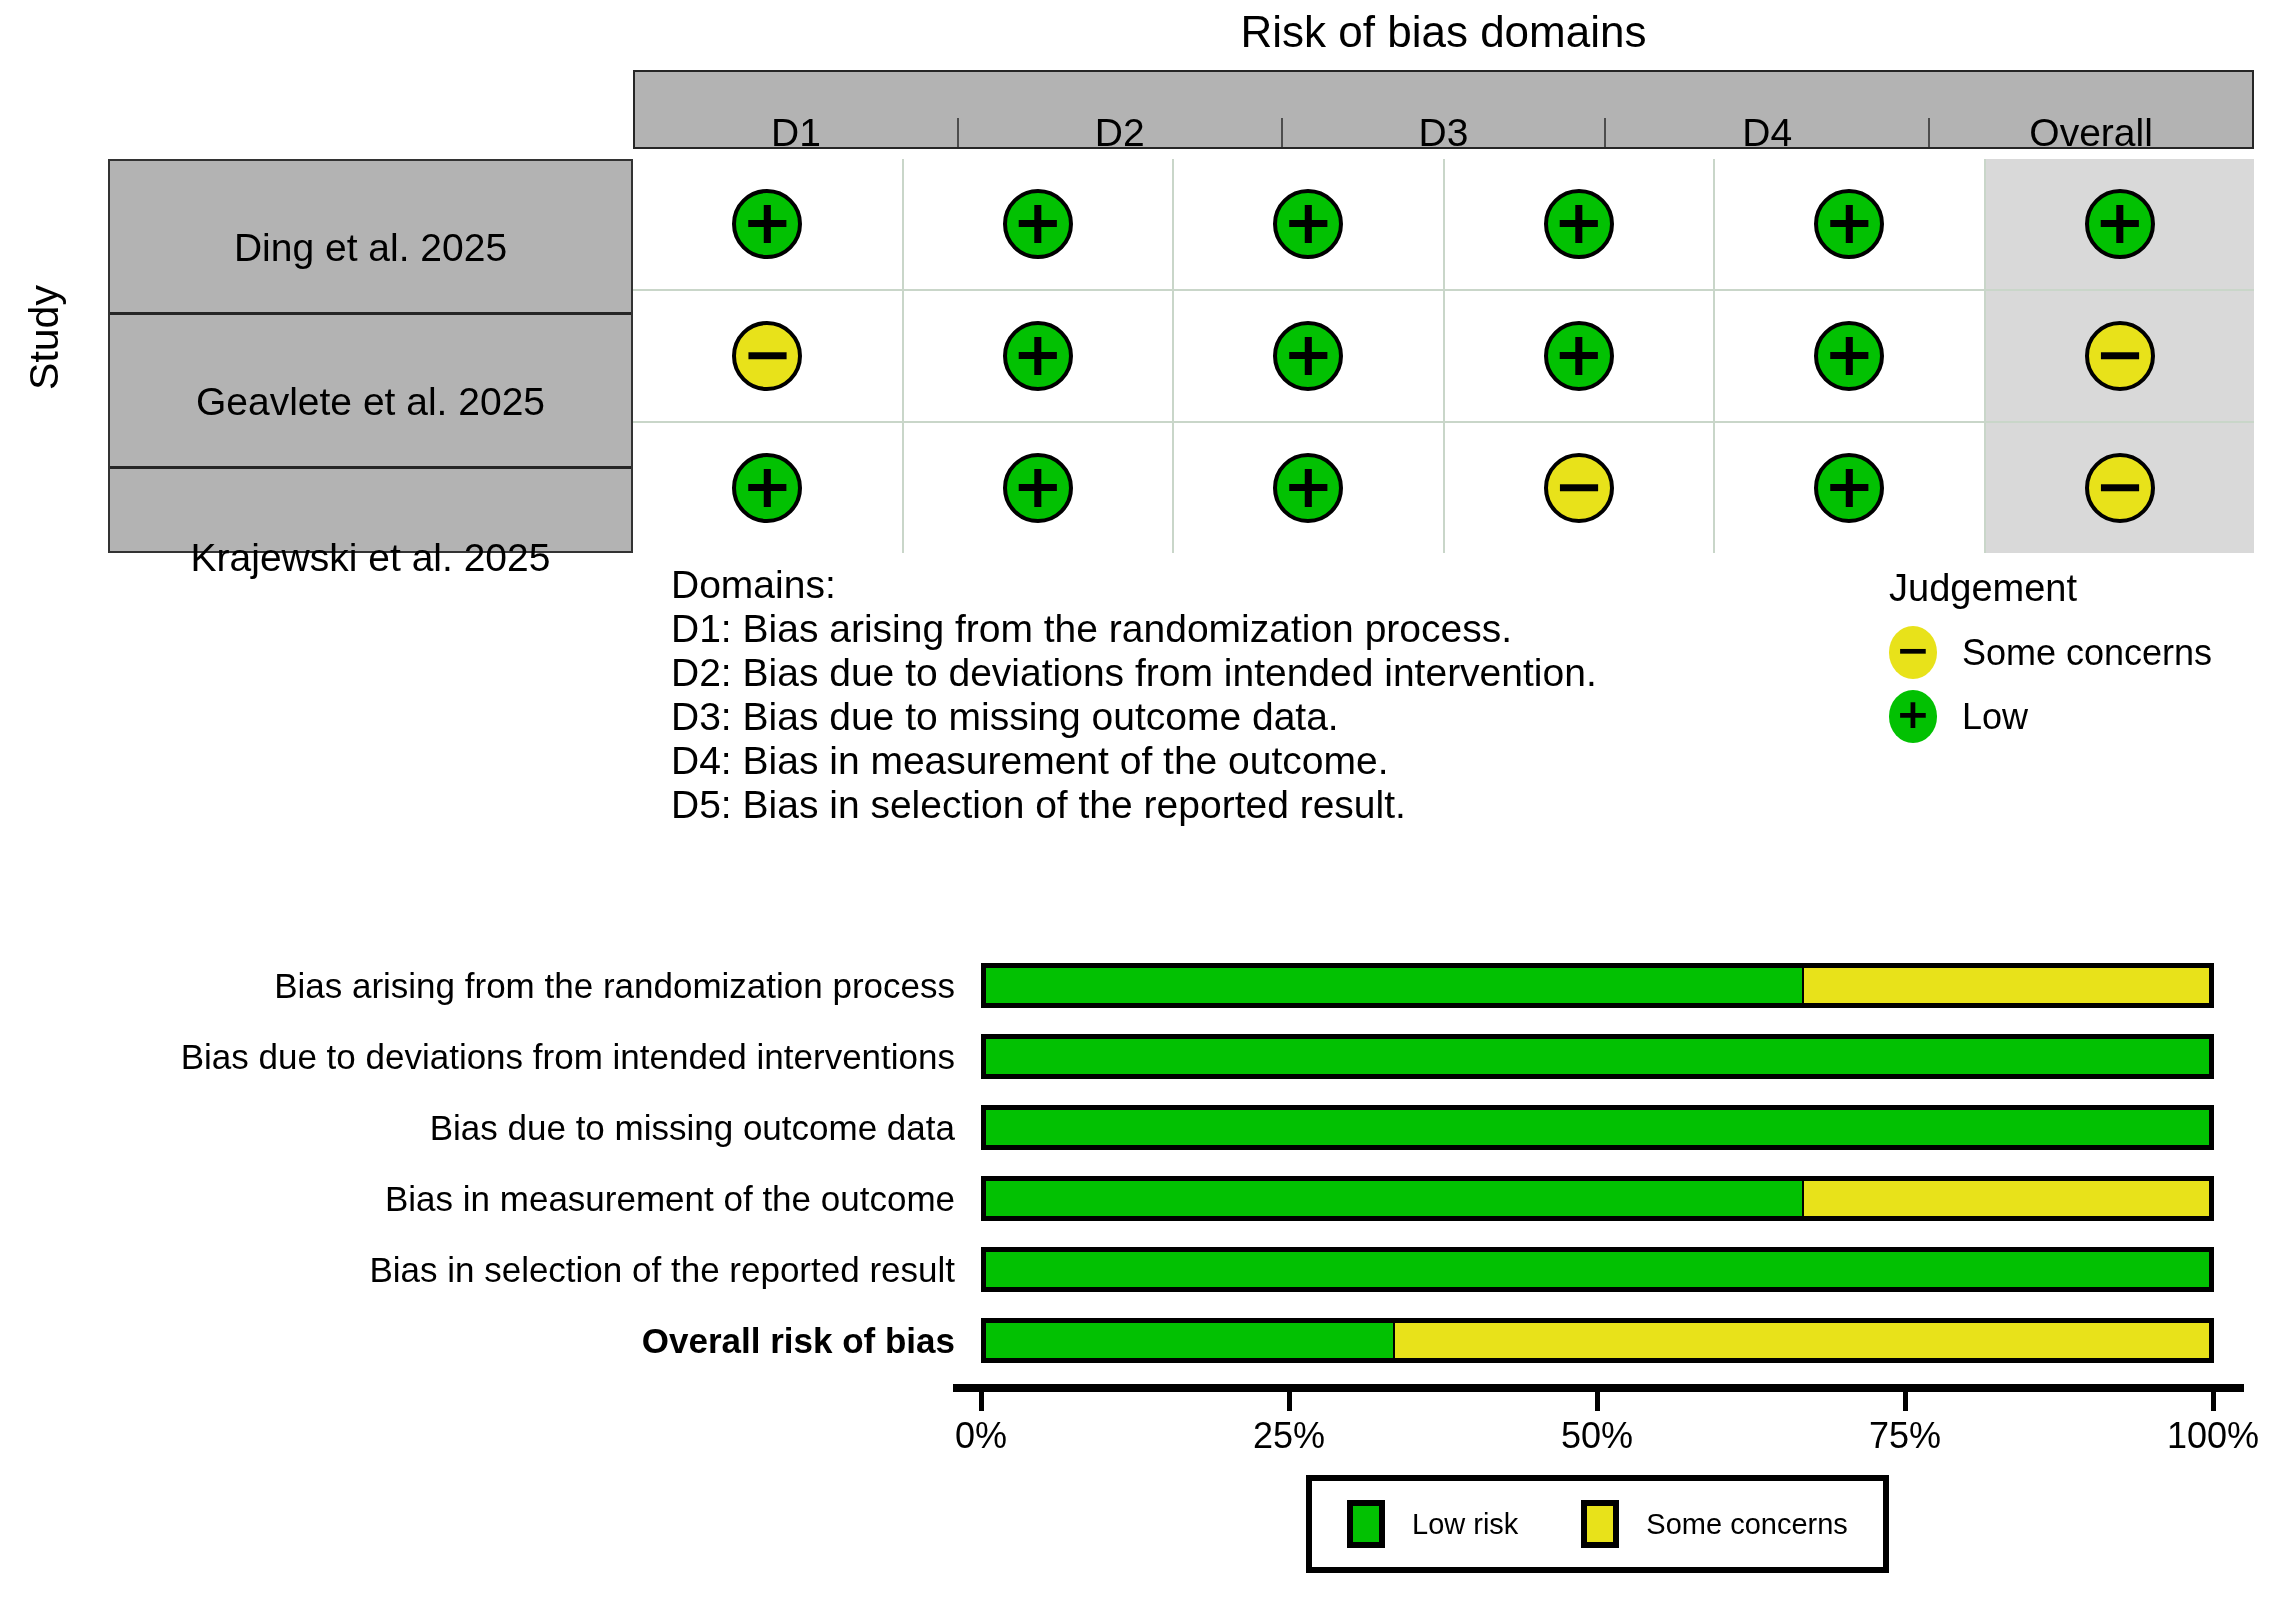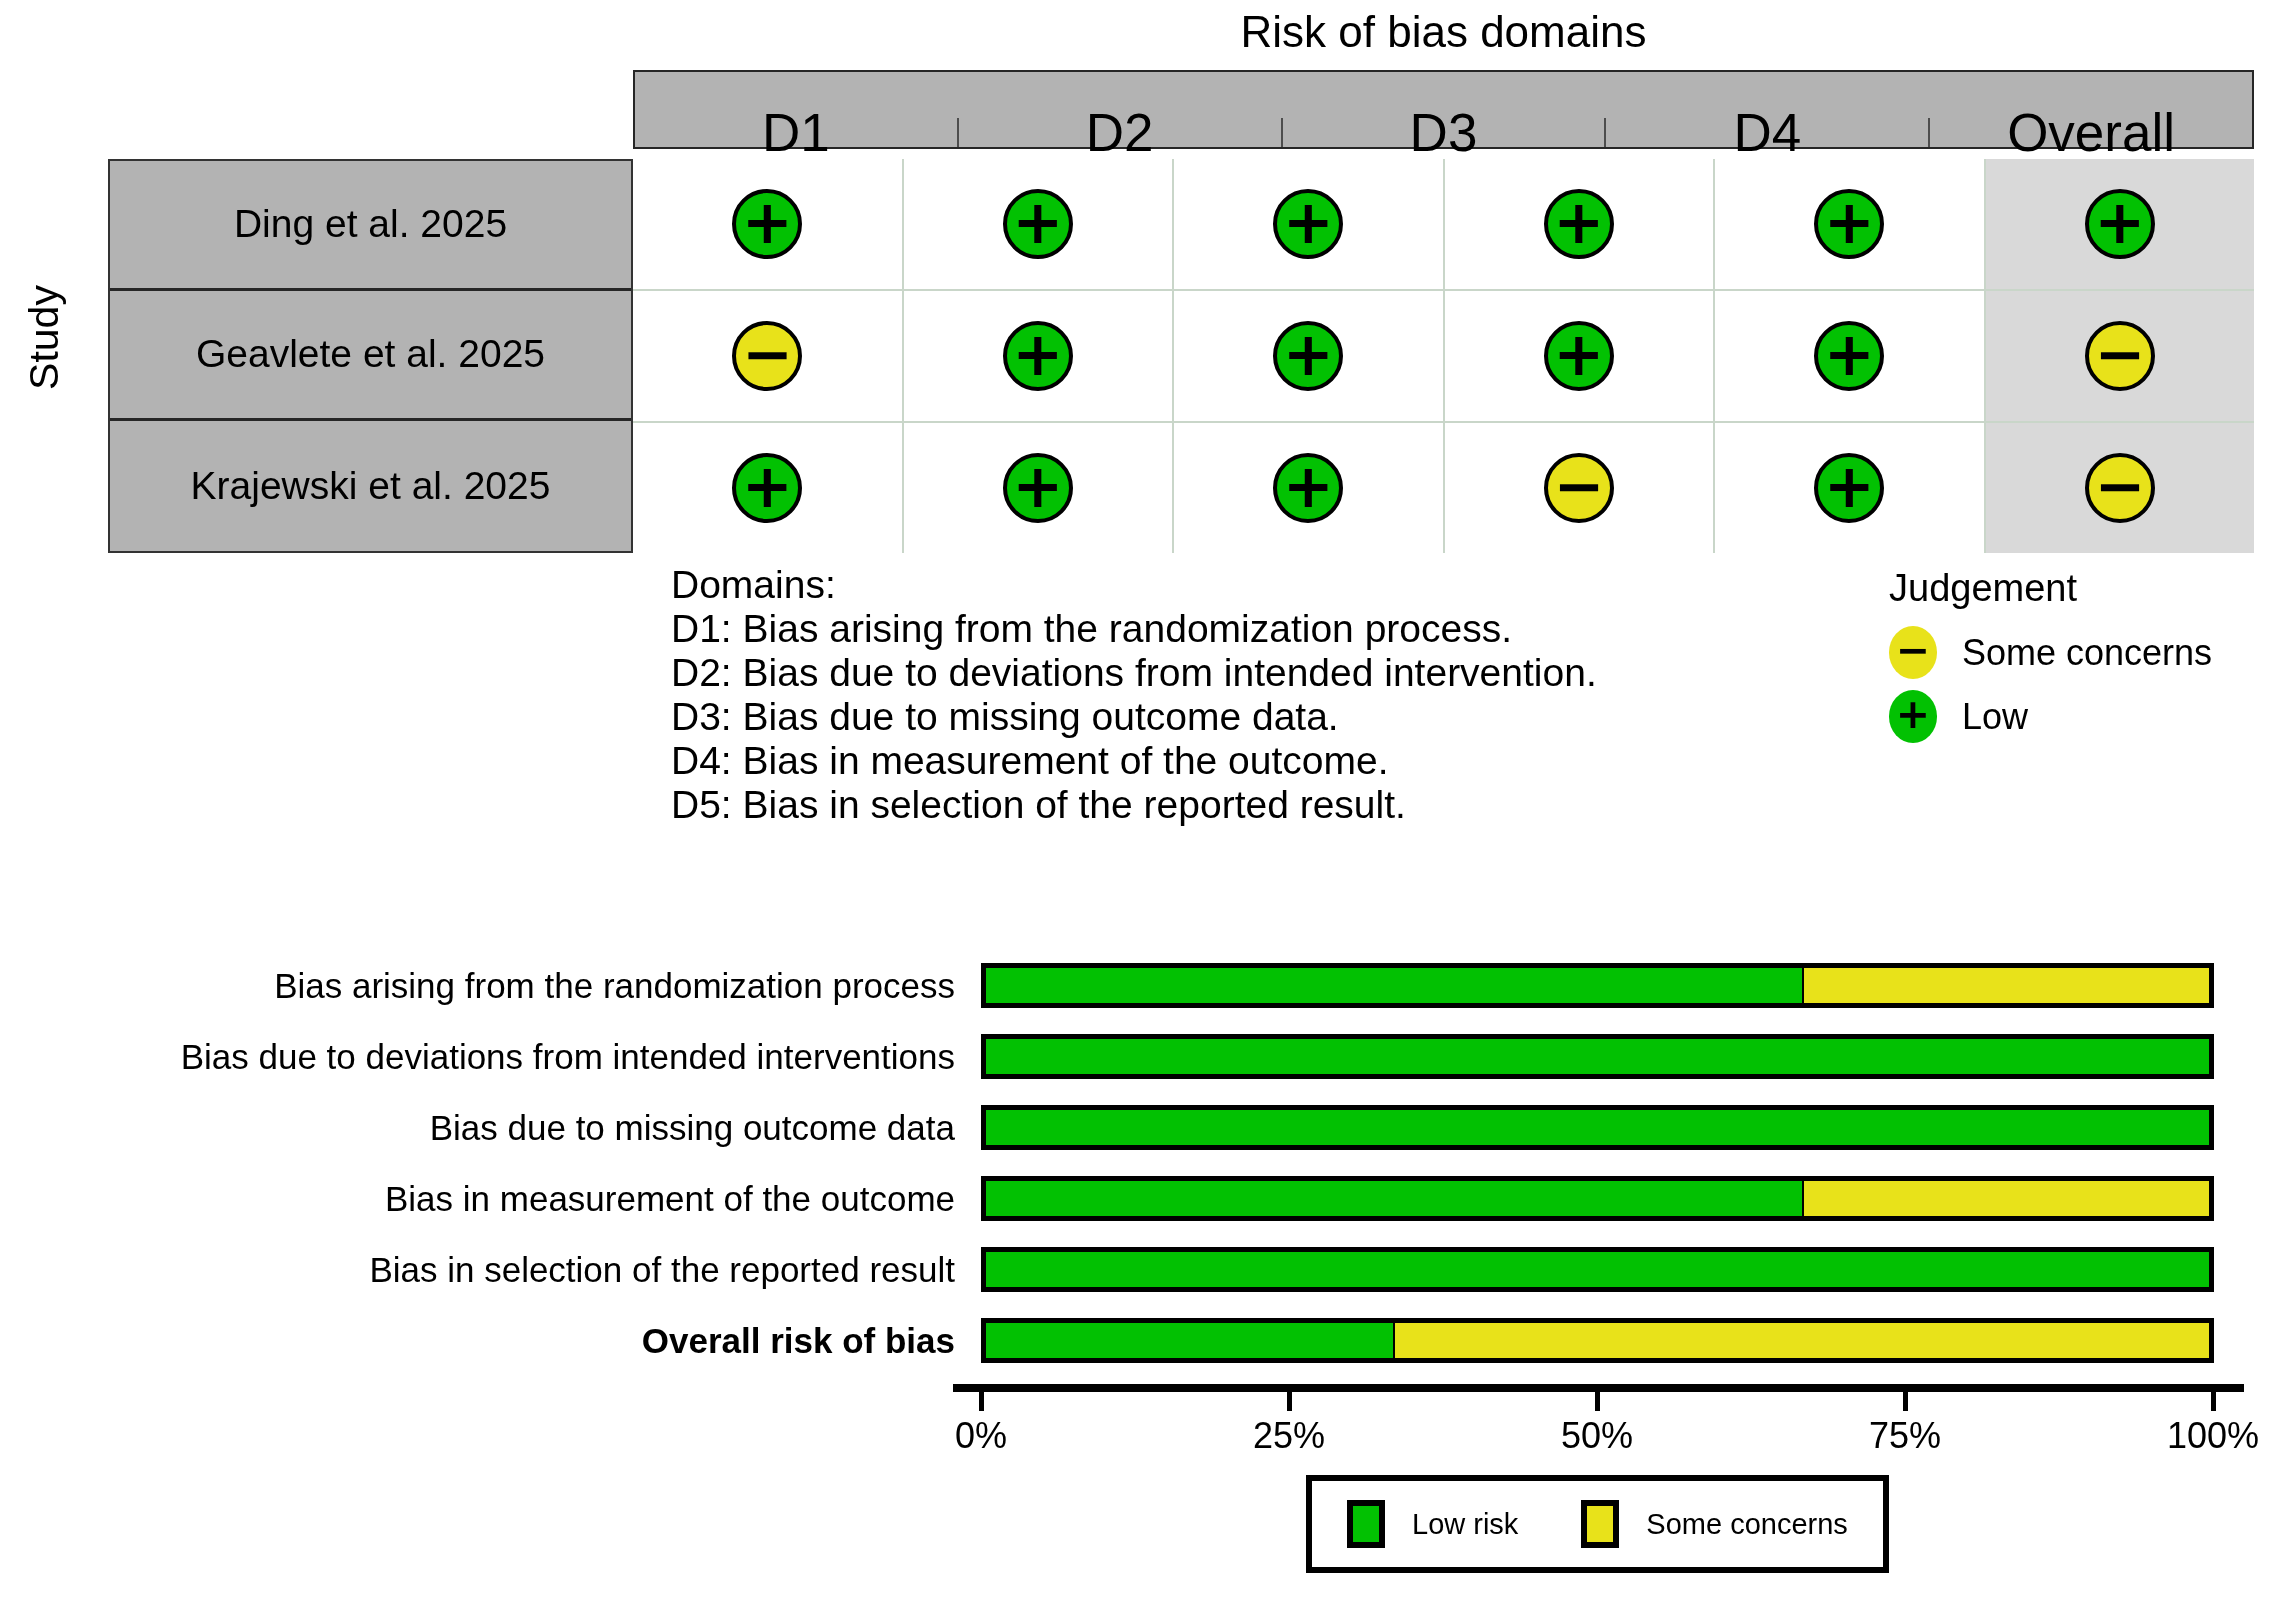--- a/index.html
+++ b/index.html
@@ -24,35 +24,35 @@
   }
 
   
   #tl-header{
     position:absolute;left:633px;top:70px;
     width:1621px;height:79px;display:flex;
     border:2.9px solid #262626;box-sizing:border-box;background:#b3b3b3;
   }
   #tl-header .hcell{
     flex:1 1 0;display:flex;align-items:center;justify-content:center;
-    font-size:53px;border-right:2.2px solid #4d4d4d;box-sizing:border-box;
+    font-size:39px;border-right:2.2px solid #4d4d4d;box-sizing:border-box;
     background:#b3b3b3;
     margin-top:46px;
   }
   #tl-header .hcell:last-child{border-right:none;}
 
   
   #study-col{
     position:absolute;left:108px;top:159px;width:525px;height:394px;
     border:2.9px solid #333;box-sizing:border-box;background:#b3b3b3;
   }
   #study-col .scell{
     height:33.3333%;display:flex;align-items:center;justify-content:center;
     font-size:39px;border-bottom:3.6px solid #262626;box-sizing:border-box;
-    text-align:center;padding:0 8.8px;white-space:nowrap;
+    text-align:center;padding:0 8.8px;white-space:nowrap;margin-top:24px;
   }
   #study-col .scell:last-child{border-bottom:none;}
 
   
   #tl-grid{
     position:absolute;left:633px;top:159px;width:1621px;height:394px;
     display:flex;
   }
   #tl-grid .gcol{
     flex:1 1 0;display:flex;flex-direction:column;

